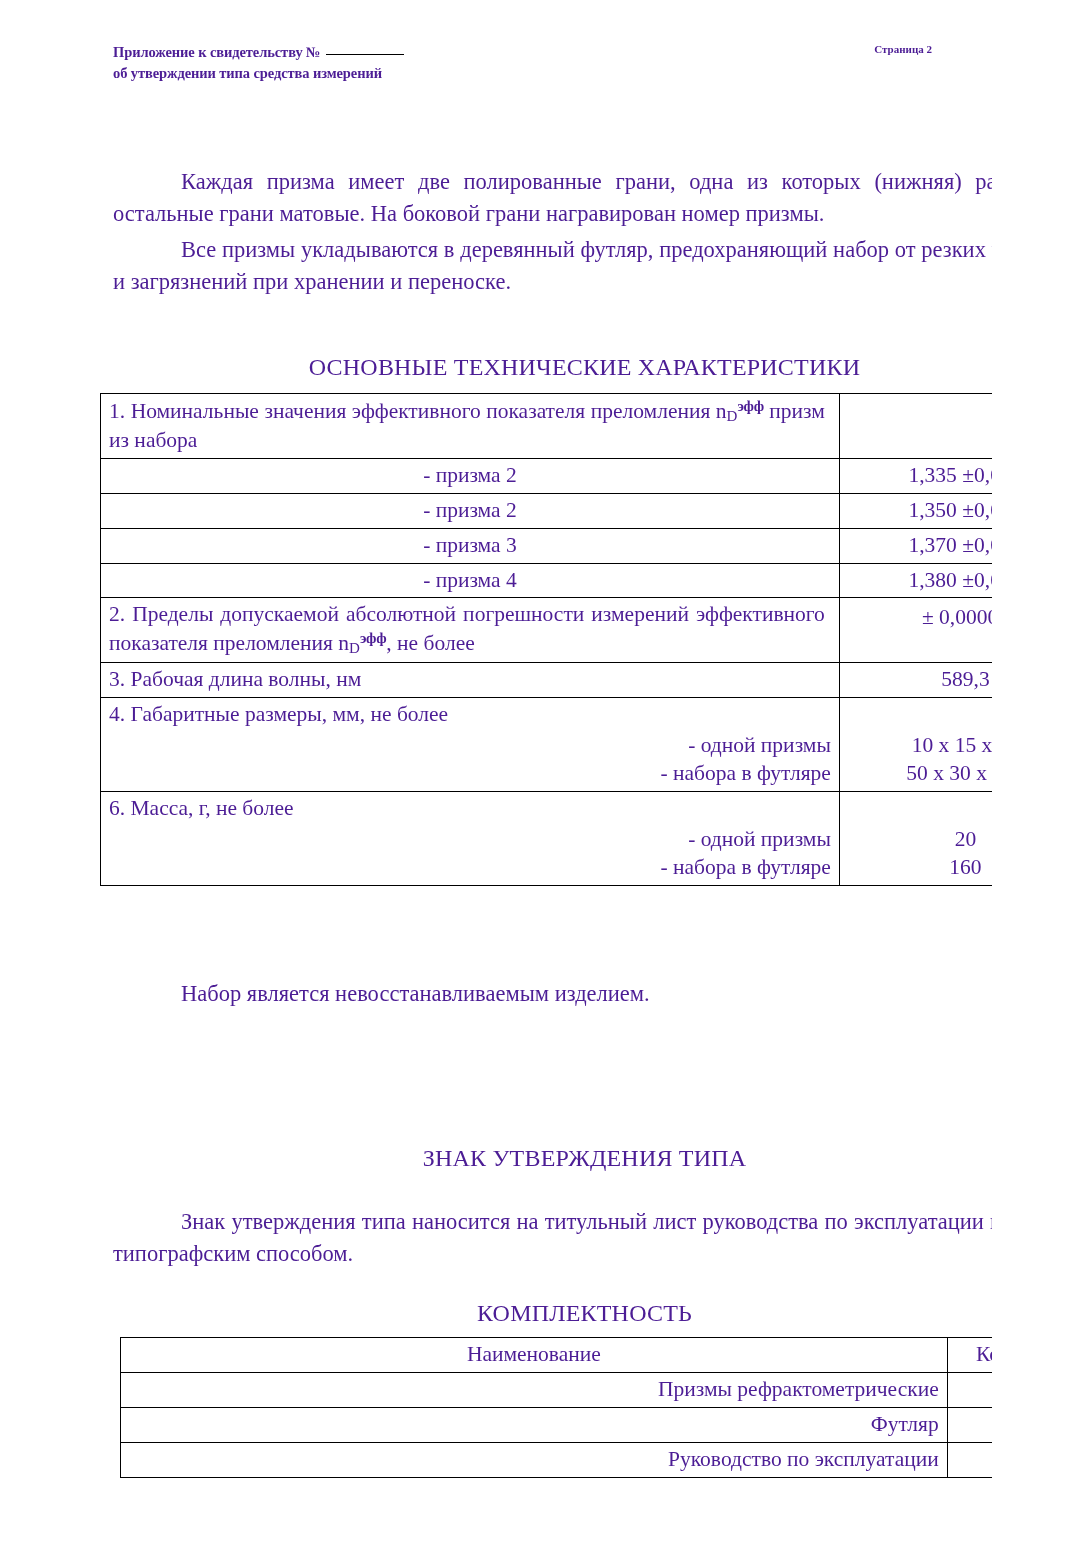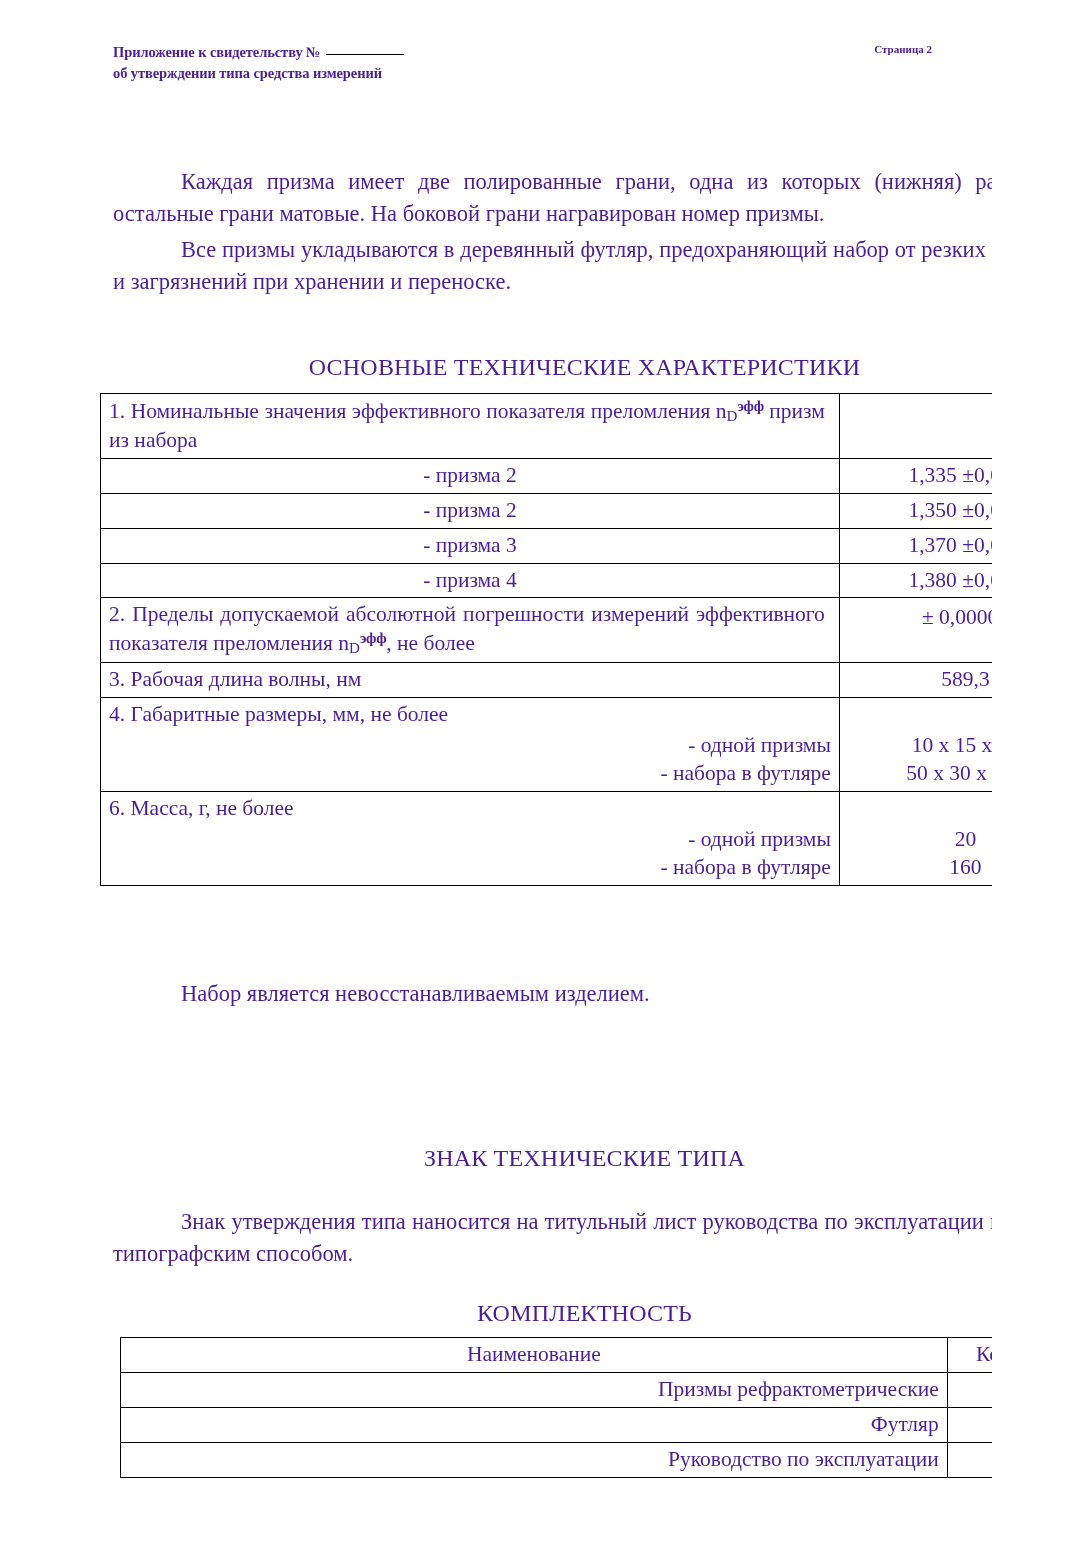--- a/index.html
+++ b/index.html
@@ -203,21 +203,21 @@
         </td>
       </tr>
     </tbody>
   </table>
 
   <div class="body-block" style="top:955px;">
     <p class="para">Набор является невосстанавливаемым изделием.</p>
   </div>
 
   <div class="body-block" style="top:1122px;">
-    <h2 class="section-title">ЗНАК ТЕХНИЧЕСКИЕ ТИПА</h2>
+    <h2 class="section-title">ЗНАК УТВЕРЖДЕНИЯ ТИПА</h2>
   </div>
   <div class="body-block" style="top:1183px;">
     <p class="para">Знак утверждения типа наносится на титульный лист руководства по эксплуатации набора типографским способом.</p>
   </div>
 
   <div class="body-block" style="top:1277px;">
     <h2 class="section-title">КОМПЛЕКТНОСТЬ</h2>
   </div>
 
   <table class="t2 doc-table">

